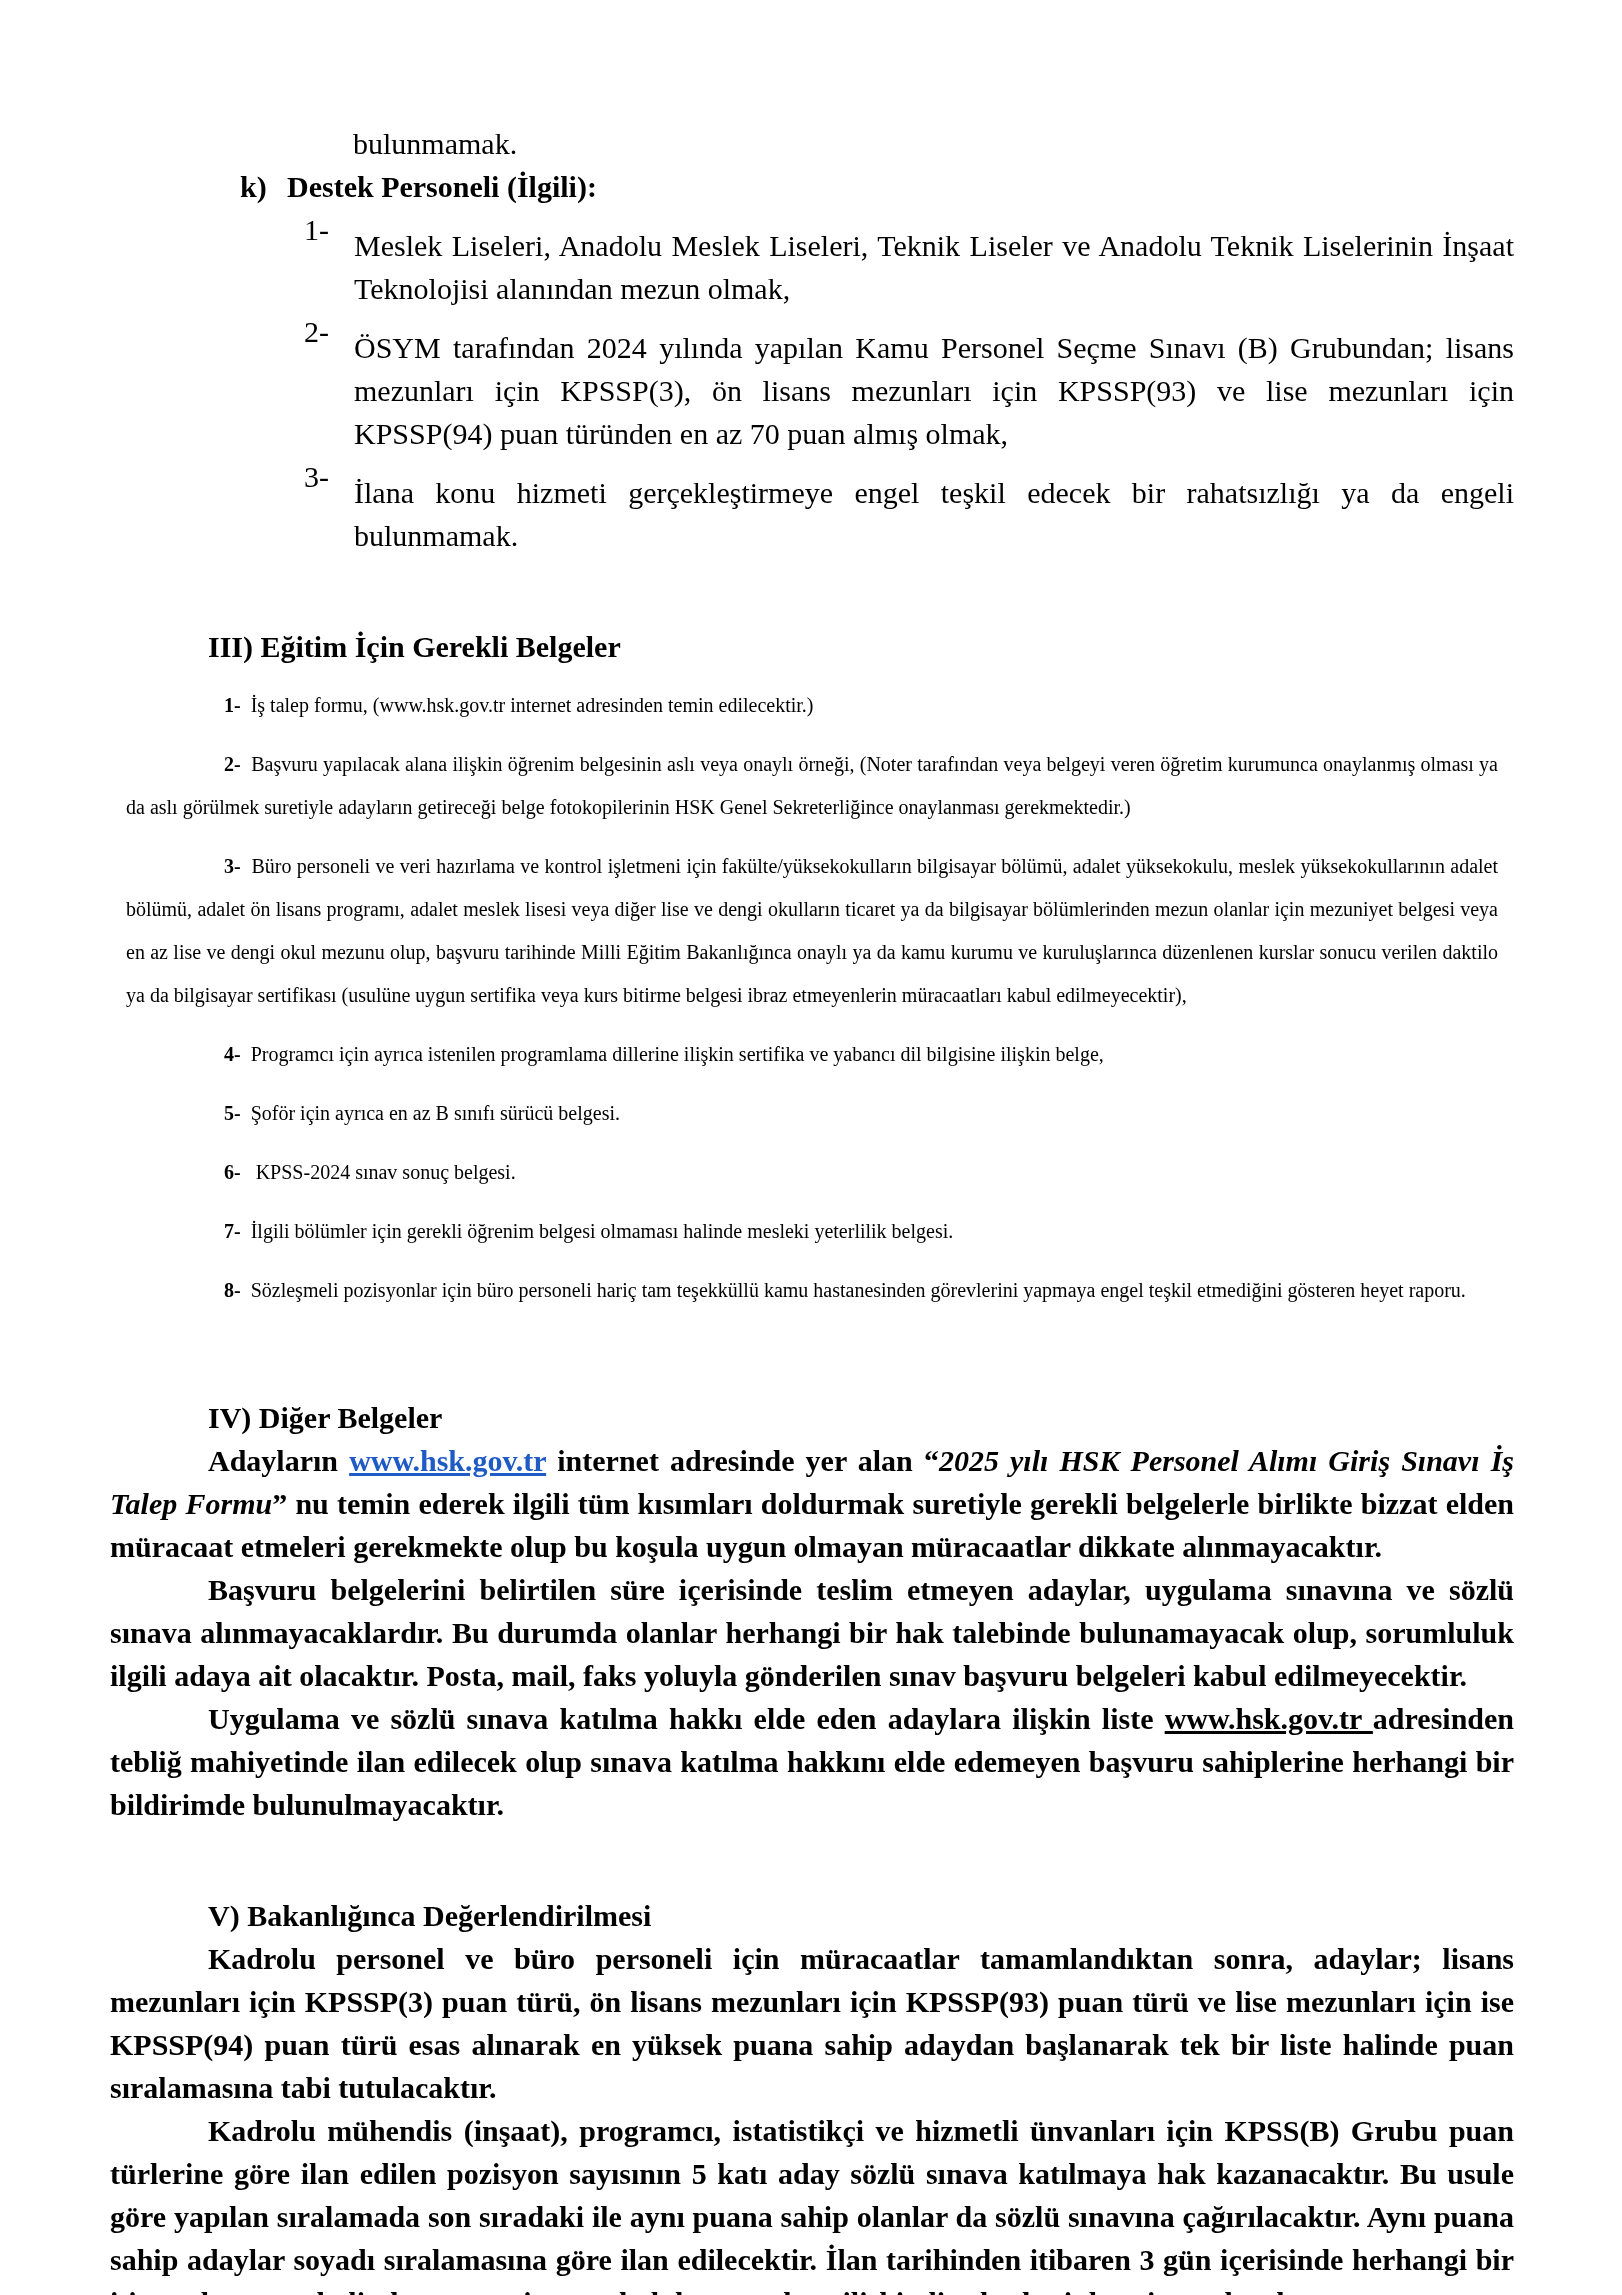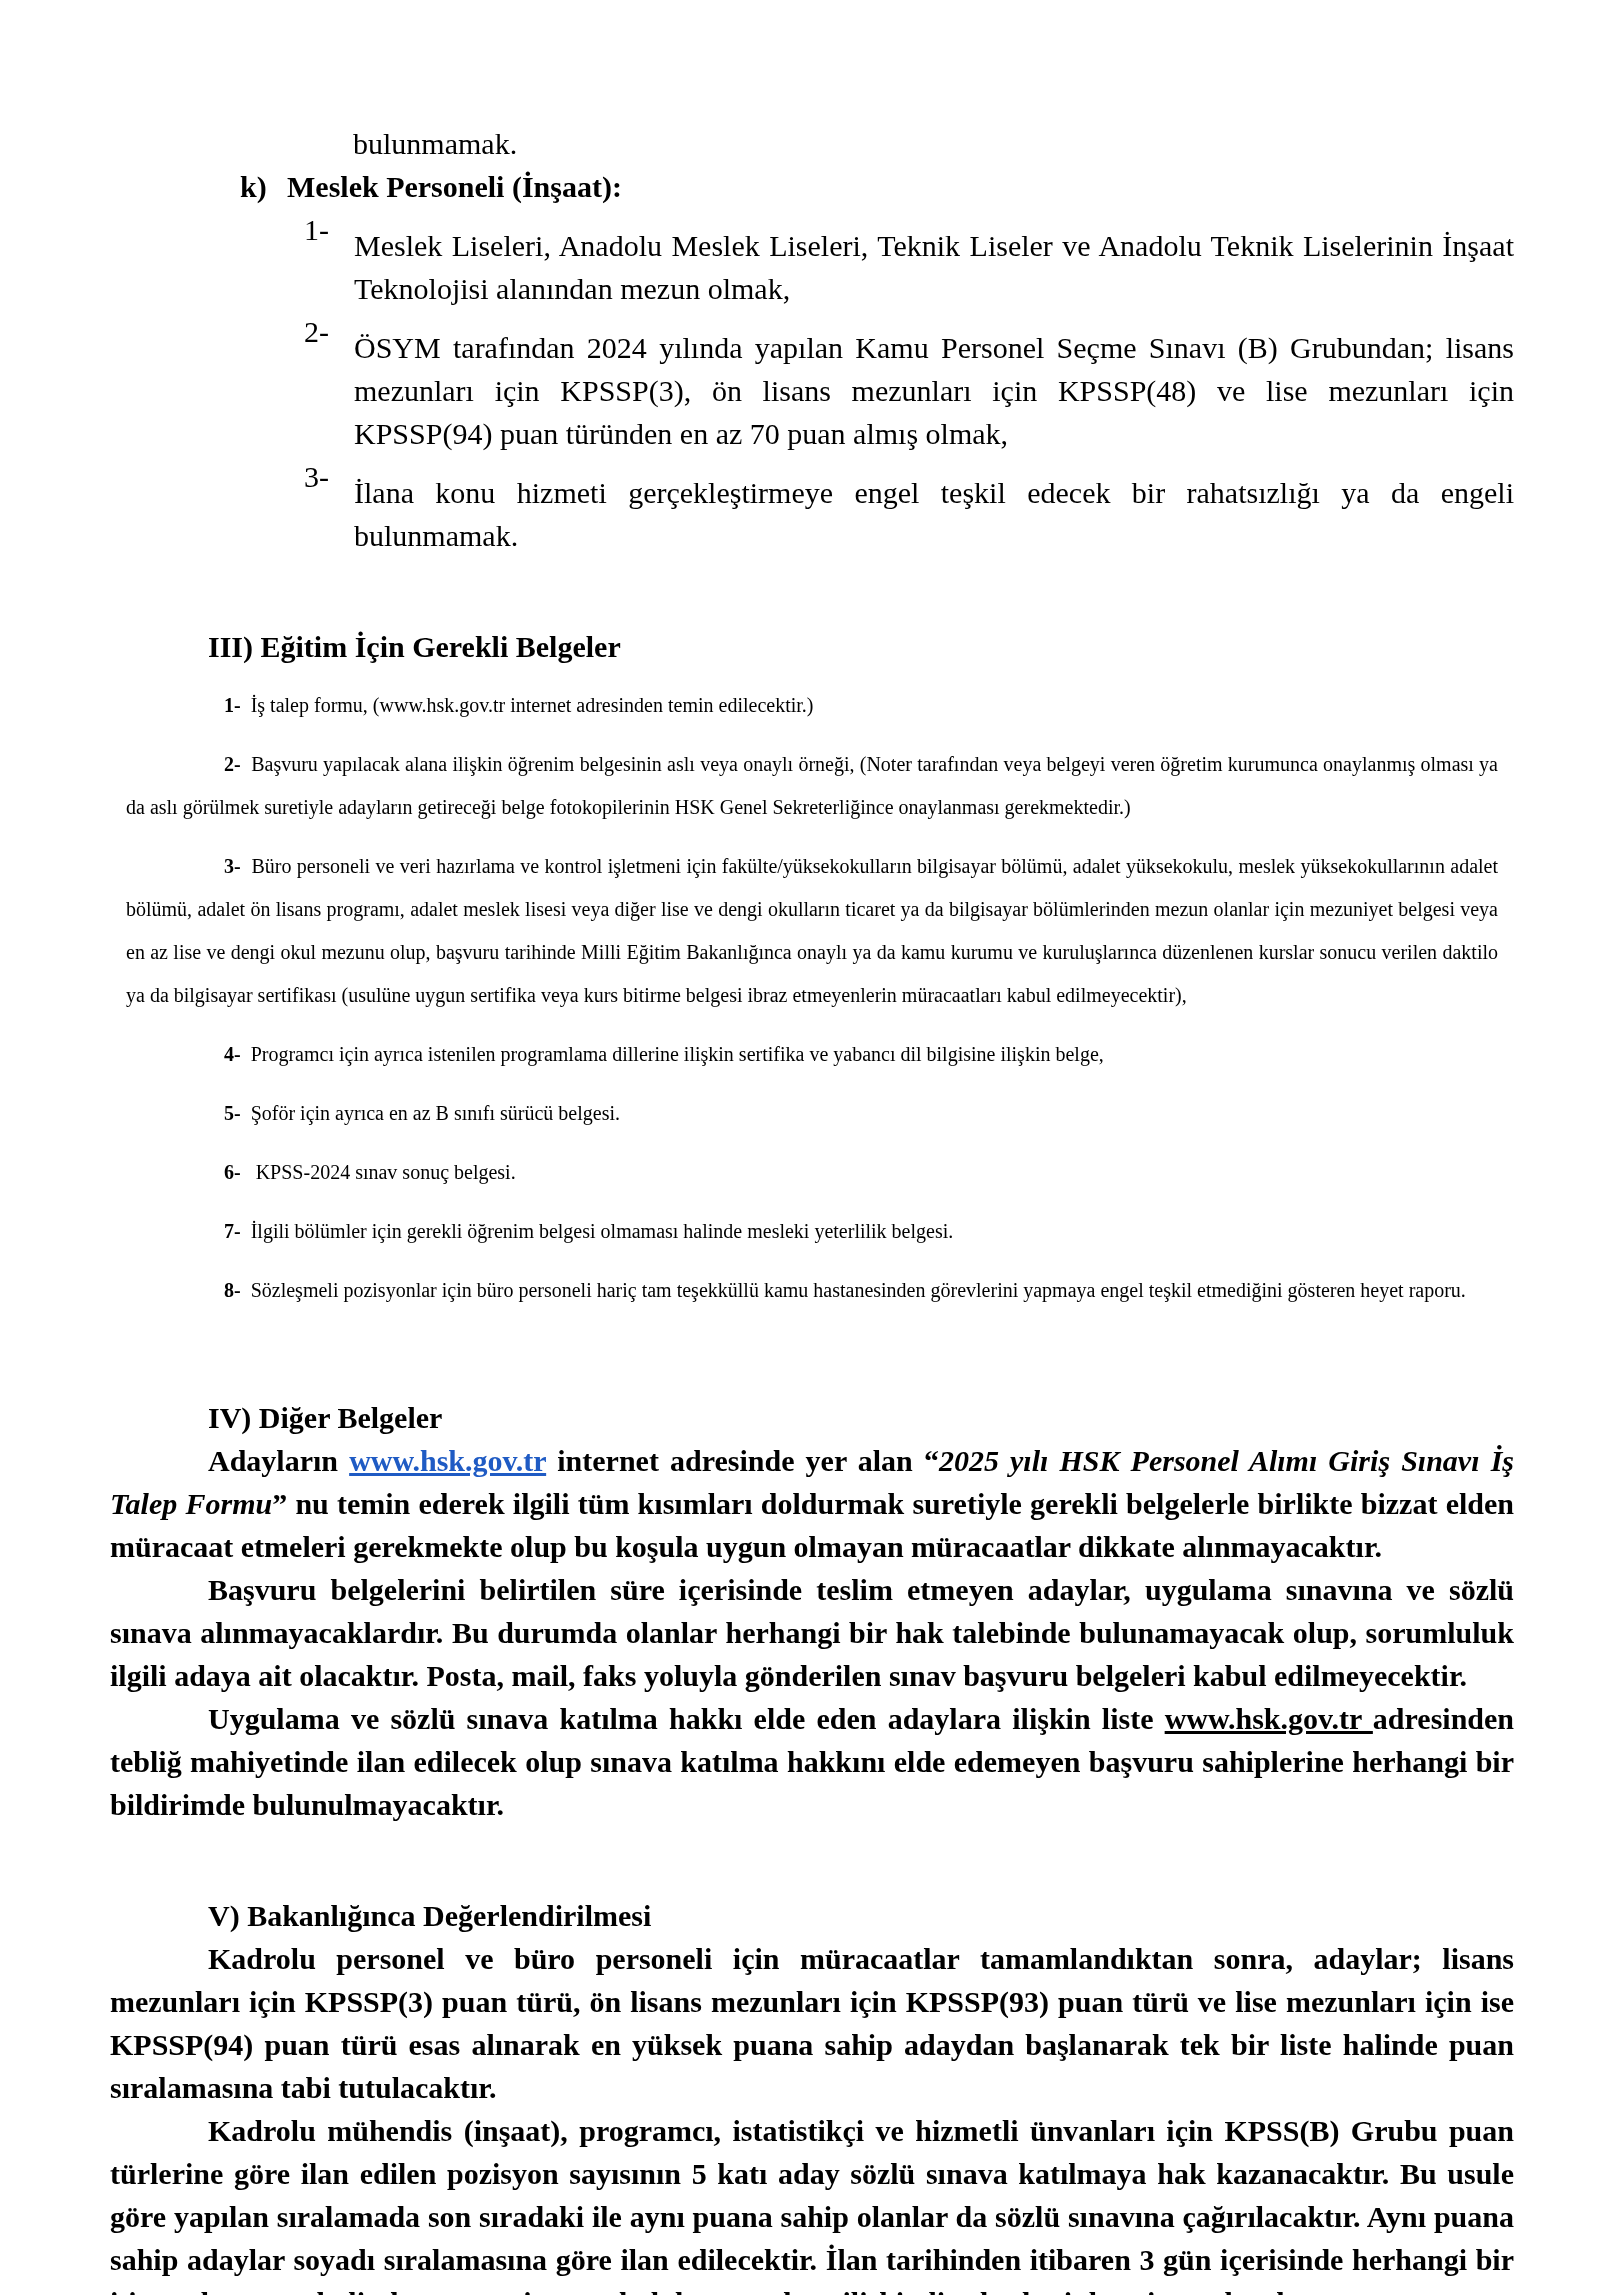--- a/index.html
+++ b/index.html
@@ -106,31 +106,31 @@
 </head>
 <body>
 
 <div class="page">
   <div class="content">
 
     <div class="p lvl-a">bulunmamak.</div>
 
     <div class="p heading-k">
       <span class="mk">k)</span>
-      <span>Meslek Personeli (İnşaat):</span>
+      <span>Destek Personeli (İlgili):</span>
     </div>
 
     <div class="p num-item">
       <span class="mk">1-</span>
       <span class="bd">Meslek Liseleri, Anadolu Meslek Liseleri, Teknik Liseler ve Anadolu Teknik Liselerinin İnşaat Teknolojisi alanından mezun olmak,</span>
     </div>
 
     <div class="p num-item">
       <span class="mk">2-</span>
-      <span class="bd">ÖSYM tarafından 2024 yılında yapılan Kamu Personel Seçme Sınavı (B) Grubundan; lisans mezunları için KPSSP(3), ön lisans mezunları için KPSSP(48) ve lise mezunları için KPSSP(94) puan türünden en az 70 puan almış olmak,</span>
+      <span class="bd">ÖSYM tarafından 2024 yılında yapılan Kamu Personel Seçme Sınavı (B) Grubundan; lisans mezunları için KPSSP(3), ön lisans mezunları için KPSSP(93) ve lise mezunları için KPSSP(94) puan türünden en az 70 puan almış olmak,</span>
     </div>
 
     <div class="p num-item">
       <span class="mk">3-</span>
       <span class="bd">İlana konu hizmeti gerçekleştirmeye engel teşkil edecek bir rahatsızlığı ya da engeli bulunmamak.</span>
     </div>
 
     <div class="gap-lg"></div>
 
     <div class="sec-head">III) Eğitim İçin Gerekli Belgeler</div>

